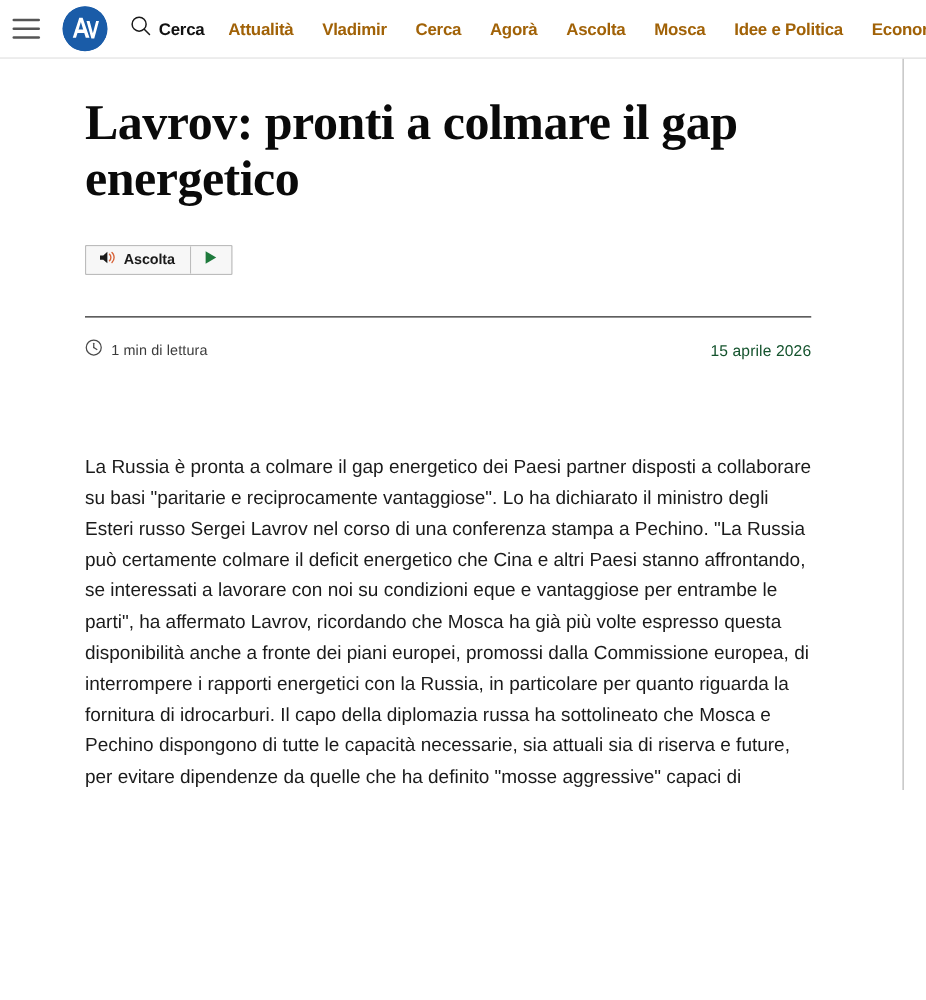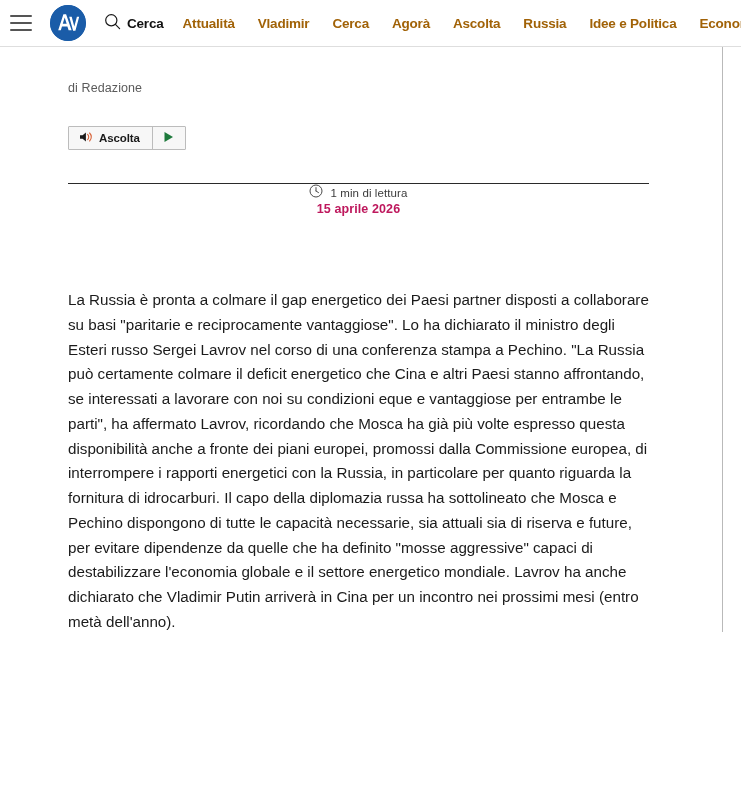--- a/index.html
+++ b/index.html
@@ -179,36 +179,36 @@
   .meta-divider {
     border: 0;
     border-top: 1px solid #2a2a2a;
     margin: 33px 0 0 0;
   }
 
   .meta-row {
     display: flex;
     align-items: center;
     justify-content: space-between;
-    flex-direction: column;
+    margin-top: 17px;
   }
   .read-time {
     display: flex;
     align-items: center;
     gap: 7px;
   }
   .read-time-label {
     font-size: 11.5px;
     color: #3b3b3b;
     letter-spacing: 0.1px;
   }
   .pub-date {
     font-size: 12.5px;
-    font-weight: bold;
-    color: #be185d;
+    font-weight: normal;
+    color: #14532d;
     letter-spacing: 0.1px;
   }
 
   .body-text {
     font-size: 15.2px;
     line-height: 1.63;
     color: #1b1b1b;
     margin-top: 72px;
     max-width: 585px;
     text-align: left;
@@ -247,31 +247,31 @@
       </span>
       <span class="search-label">Cerca</span>
     </div>
 
     <nav class="nav-items">
       <span class="nav-item">Attualità</span>
       <span class="nav-item">Vladimir</span>
       <span class="nav-item">Cerca</span>
       <span class="nav-item">Agorà</span>
       <span class="nav-item">Ascolta</span>
-      <span class="nav-item">Russia</span>
+      <span class="nav-item">Mosca</span>
       <span class="nav-item">Idee e Politica</span>
       <span class="nav-item">Economia</span>
     </nav>
   </header>
 
   <div class="content-wrap">
     <article class="article">
 
-
-      <div class="byline">di Redazione</div>
+      <h1 class="headline">Lavrov: pronti a colmare il gap energetico</h1>
+
 
 
       <div class="listen-row">
         <div class="listen-widget">
           <div class="listen-btn">
             <span>
               <svg width="15" height="12" viewBox="0 0 15 12" aria-hidden="true">
                 <path d="M1 4.3 L3.6 4.3 L6.9 1.4 L6.9 10.6 L3.6 7.7 L1 7.7 Z" fill="#1a1a1a"></path>
                 <path d="M8.6 3.4 A3.6 3.6 0 0 1 8.6 8.6" stroke="#d8643a" stroke-width="1.1" fill="none" stroke-linecap="round"></path>
                 <path d="M10.6 2.0 A5.6 5.6 0 0 1 10.6 10.0" stroke="#d8643a" stroke-width="1.1" fill="none" stroke-linecap="round"></path>

